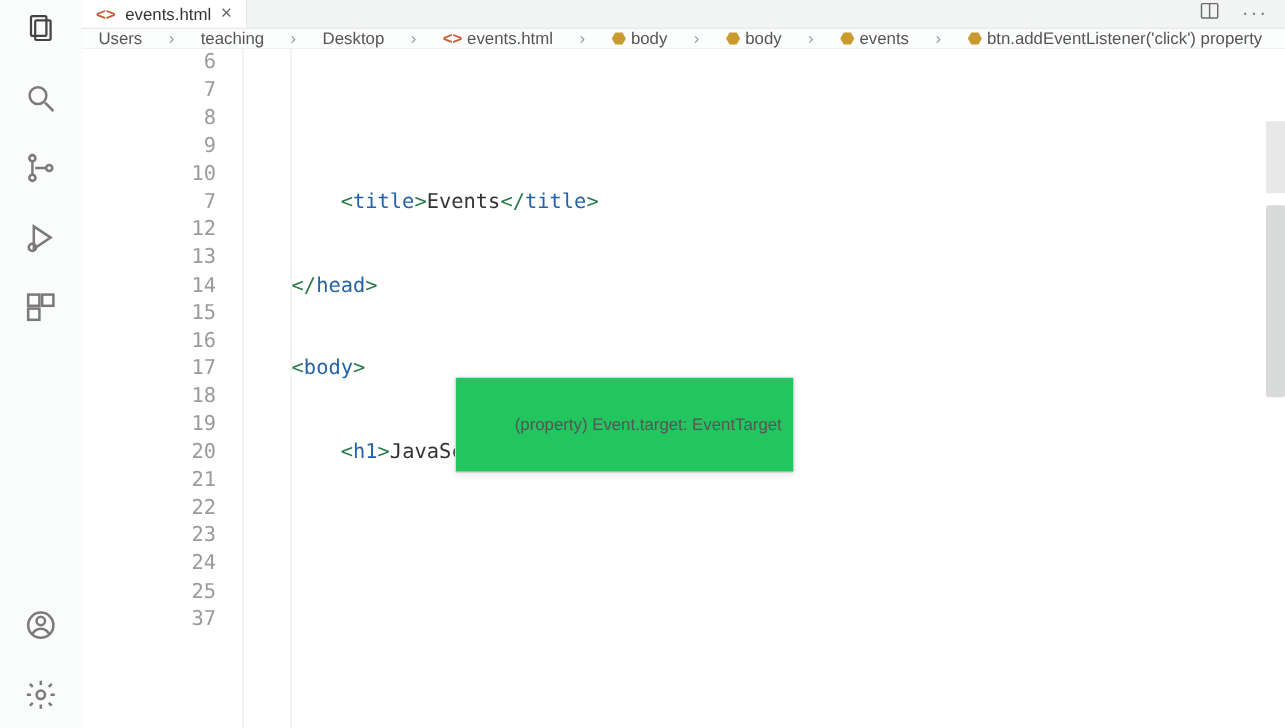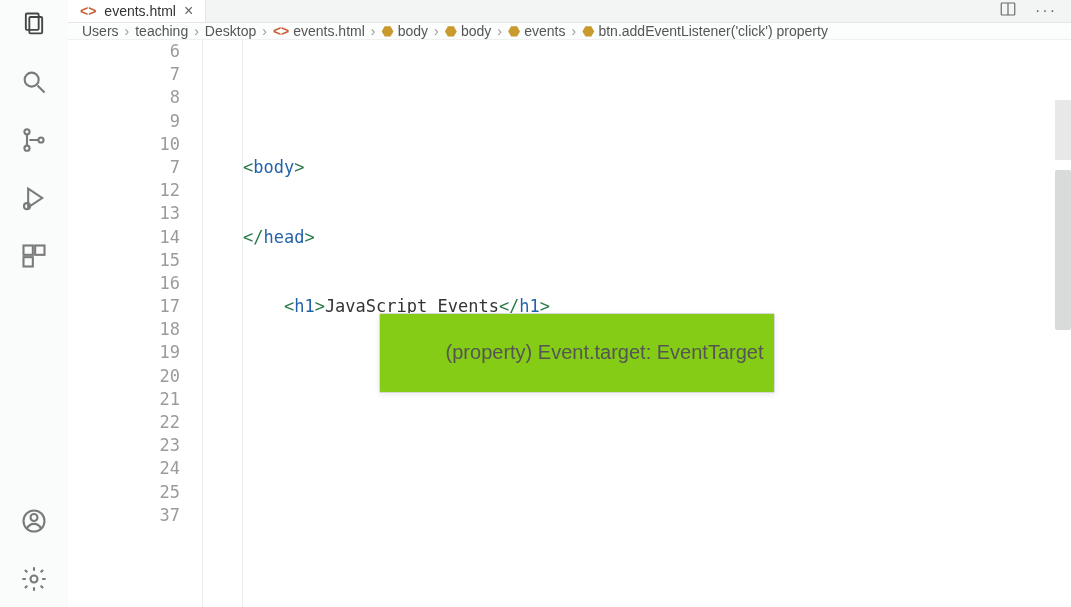--- a/index.html
+++ b/index.html
@@ -9,37 +9,37 @@
   .activity-bar .spacer { flex: 1; }
   .activity-icon { width: 28px; height: 28px; color: #7a7a7a; display: flex; align-items: center; justify-content: center; }
   .activity-icon.active { color: #444; }
   .main { flex: 1; display: flex; flex-direction: column; position: relative; }
   .tabbar { height: 36px; display: flex; align-items: stretch; background: #f3f4f4; border-bottom: 1px solid #e5e6e6; }
   .tab { display: flex; align-items: center; gap: 8px; padding: 0 12px; background: #fff; border-right: 1px solid #e5e6e6; font-size: 14px; }
   .tab .file-icon { color: #c75b33; font-weight: bold; }
   .tab .close { color: #666; font-size: 16px; }
   .tabbar .tab-spacer { flex: 1; }
   .tabbar .tab-actions { display: flex; align-items: center; gap: 18px; padding-right: 14px; color: #6b6b6b; }
-  .breadcrumbs { height: 30px; display: flex; align-items: center; gap: 6px; padding: 0 14px; font-size: 14px; color: #555; border-bottom: 1px solid #f0f0f0; }
+  .breadcrumbs { height: 30px; display: flex; align-items: center; gap: 22px; padding: 0 14px; font-size: 14px; color: #555; border-bottom: 1px solid #f0f0f0; }
   .breadcrumbs .sep { color: #999; }
   .crumb { display: inline-flex; align-items: center; gap: 4px; }
   .crumb .sym { color: #c99a2e; }
   .crumb .file-ic { color: #c75b33; font-weight: bold; }
   .editor { position: relative; flex: 1; display: flex; font-family: Menlo, Consolas, monospace; font-size: 17px; line-height: 23.2px; background: #fff; }
   .gutter { width: 134px; text-align: right; padding-right: 22px; color: #9b9b9b; user-select: none; }
   .gutter div { height: 23.2px; }
   .code { position: relative; flex: 1; white-space: pre; color: #333; }
   .code .line { height: 23.2px; }
   .tk-tag { color: #2a7a4a; }
   .tk-tagname { color: #2563a8; }
   .indent-guide { position: absolute; top: 0; bottom: 0; width: 0; border-left: 1px solid #eceded; }
   .tooltip {
-    position: absolute; background: #84cc16; border: 1px solid #d7d8d8;
+    position: absolute; background: #22c55e; border: 1px solid #d7d8d8;
     padding: 4px 10px; font-family: -apple-system, "Segoe UI", sans-serif;
-    font-size: 20px; color: #555; border-radius: 2px;
+    font-size: 14px; color: #555; border-radius: 2px;
     box-shadow: 0 2px 6px rgba(0,0,0,0.08);
   }
   .minimap-scroll { position: absolute; right: 0; top: 130px; width: 16px; height: 160px; background: #d9dada; border-radius: 2px; }
   .minimap-slider { position: absolute; right: 0; top: 60px; width: 16px; height: 60px; background: rgba(100,100,100,0.15); }
   svg { width: 100%; height: 100%; }
 </style>
 </head>
 <body>
 
 <div class="app">
@@ -174,22 +174,23 @@
           <div>22</div>
           <div>23</div>
           <div>24</div>
           <div>25</div>
           <div>37</div>
         </div>
       <div class="code">
         <div class="indent-guide" style="left:0px"></div>
         <div class="indent-guide" style="left:40px"></div>
 
+        <div class="line"><span>        </span><span class="tk-tag">&lt;</span><span class="tk-tagname">title</span><span class="tk-tag">&gt;</span><span>Events</span><span class="tk-tag">&lt;/</span><span class="tk-tagname">title</span><span class="tk-tag">&gt;</span></div>
+        <div class="line"><span>    </span><span class="tk-tag">&lt;/</span><span class="tk-tagname">head</span><span class="tk-tag">&gt;</span></div>
         <div class="line"><span>    </span><span class="tk-tag">&lt;</span><span class="tk-tagname">body</span><span class="tk-tag">&gt;</span></div>
-        <div class="line"><span>    </span><span class="tk-tag">&lt;/</span><span class="tk-tagname">head</span><span class="tk-tag">&gt;</span></div>
         <div class="line"><span>        </span><span class="tk-tag">&lt;</span><span class="tk-tagname">h1</span><span class="tk-tag">&gt;</span><span>JavaScript Events</span><span class="tk-tag">&lt;/</span><span class="tk-tagname">h1</span><span class="tk-tag">&gt;</span></div>
         <div class="line"></div>
         <div class="line"></div>
         
         
         
         
         
         
         

